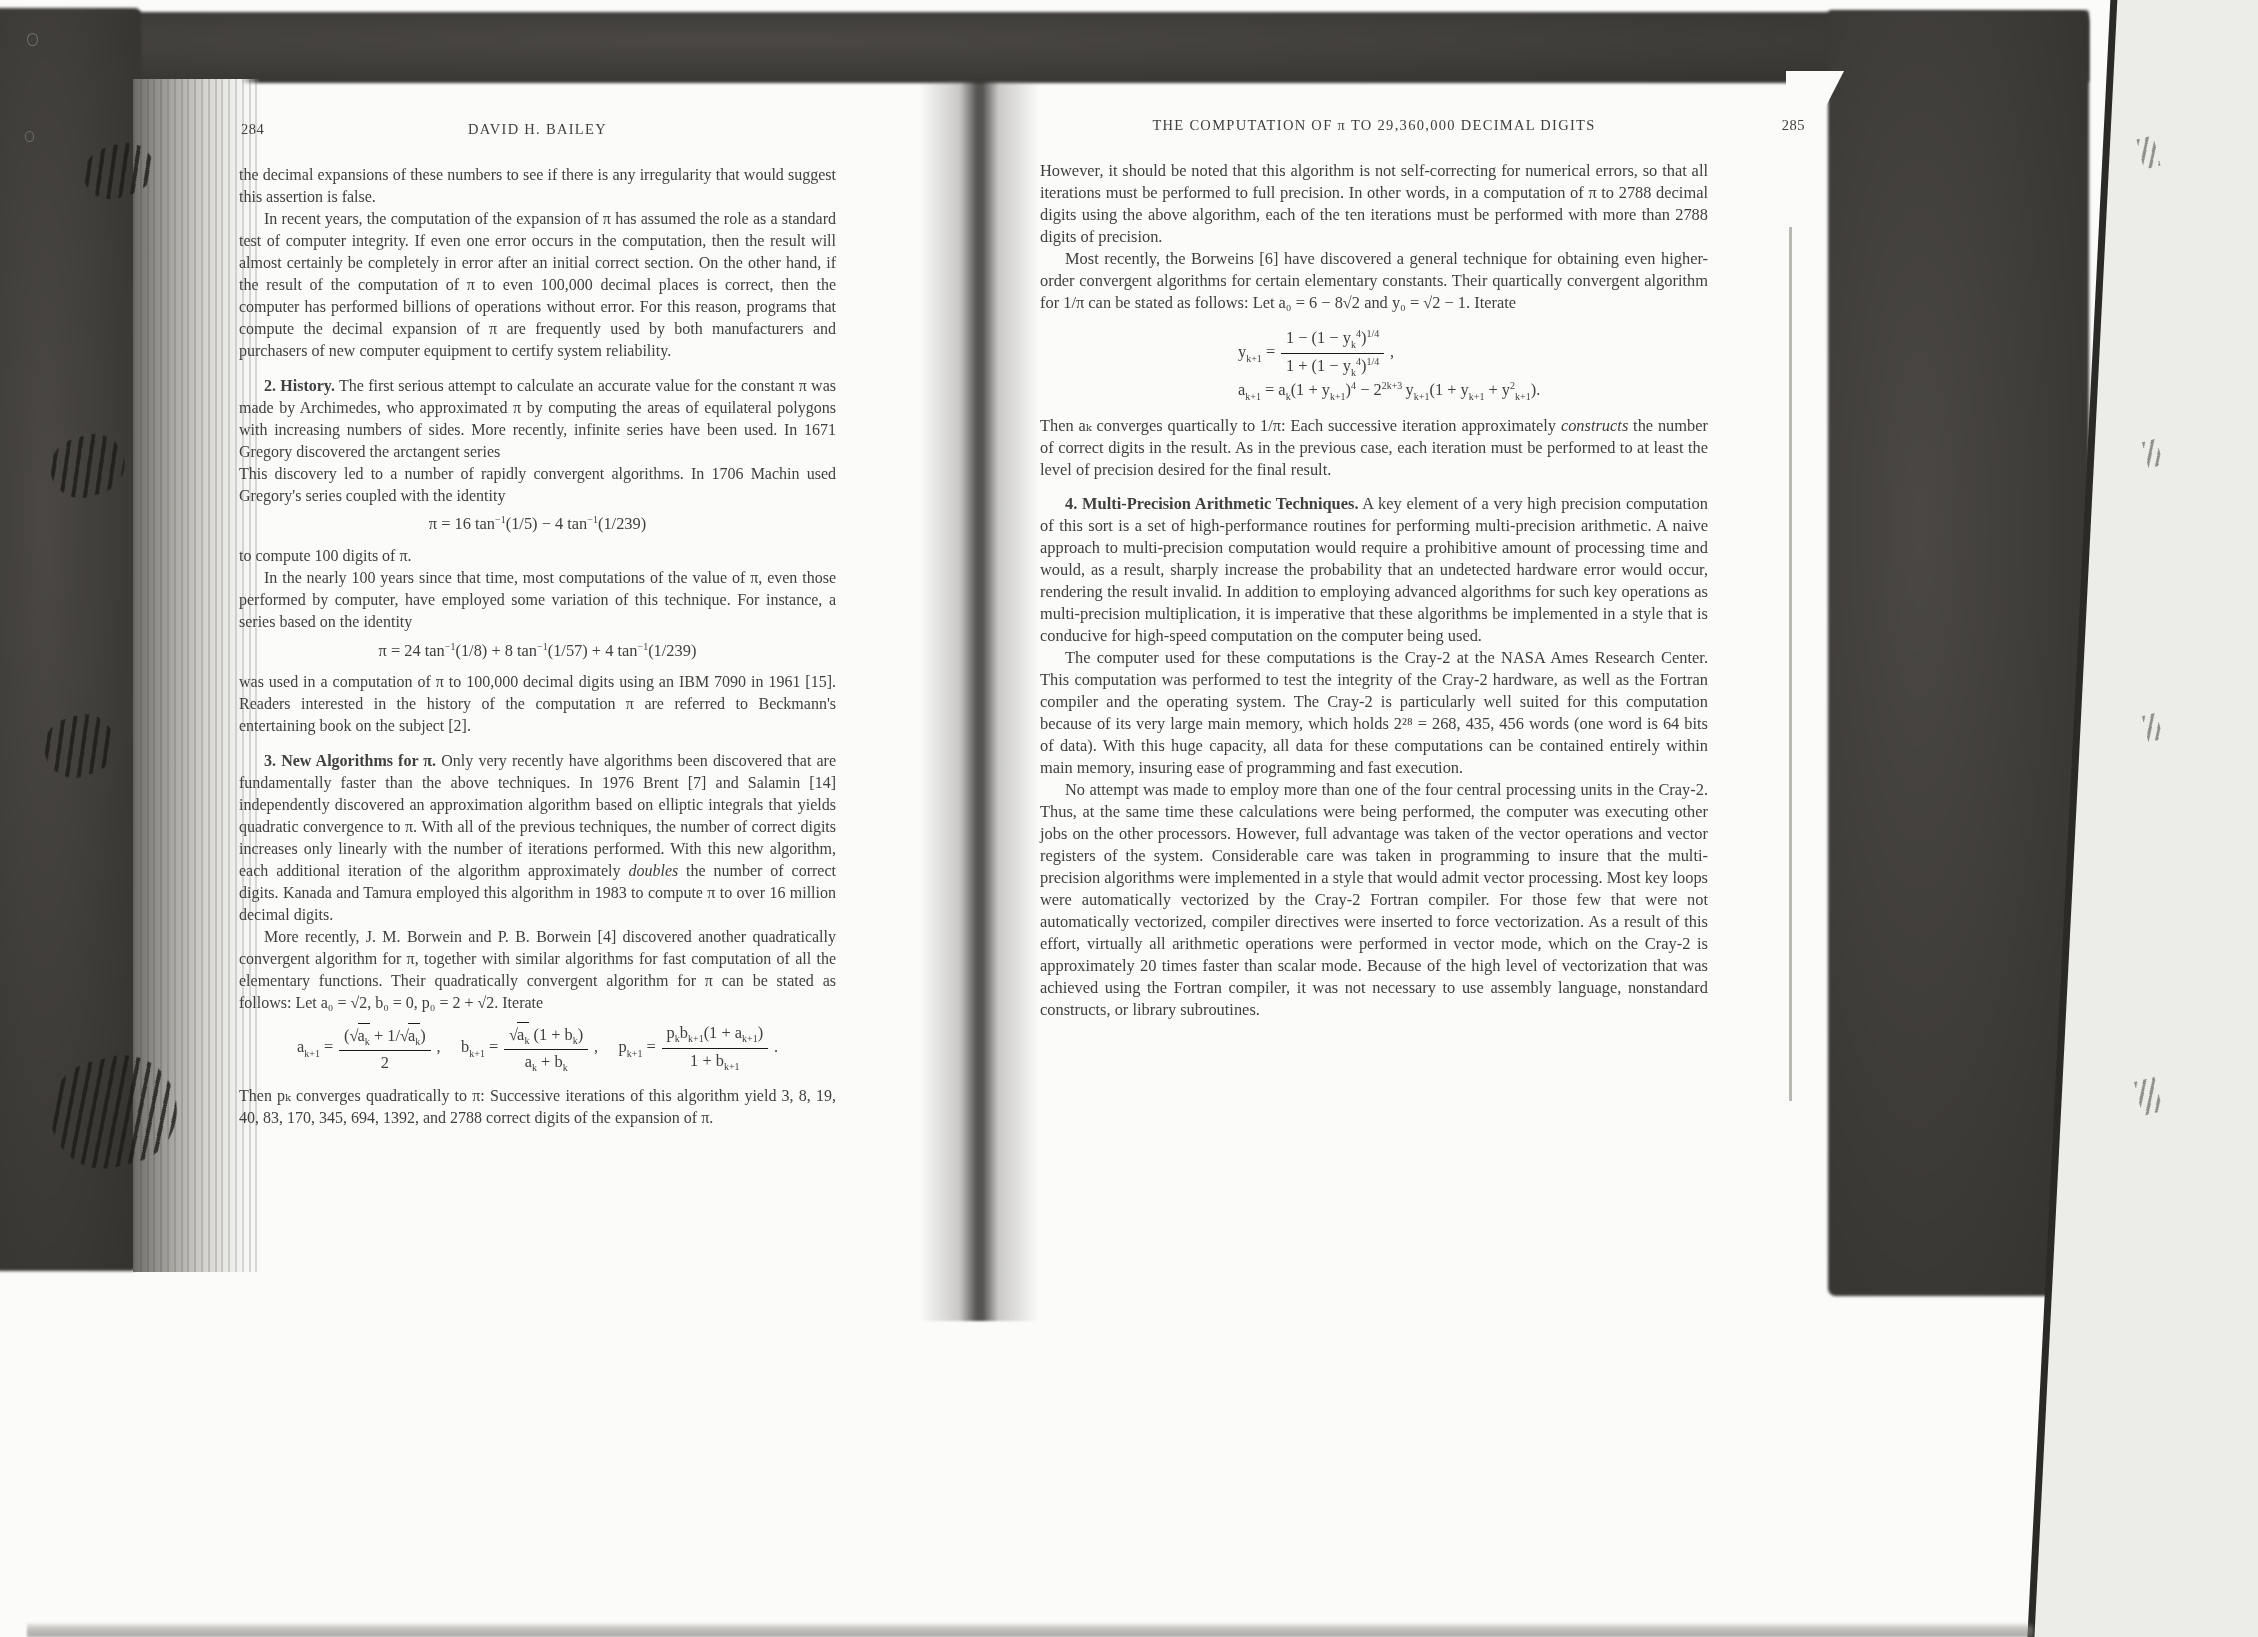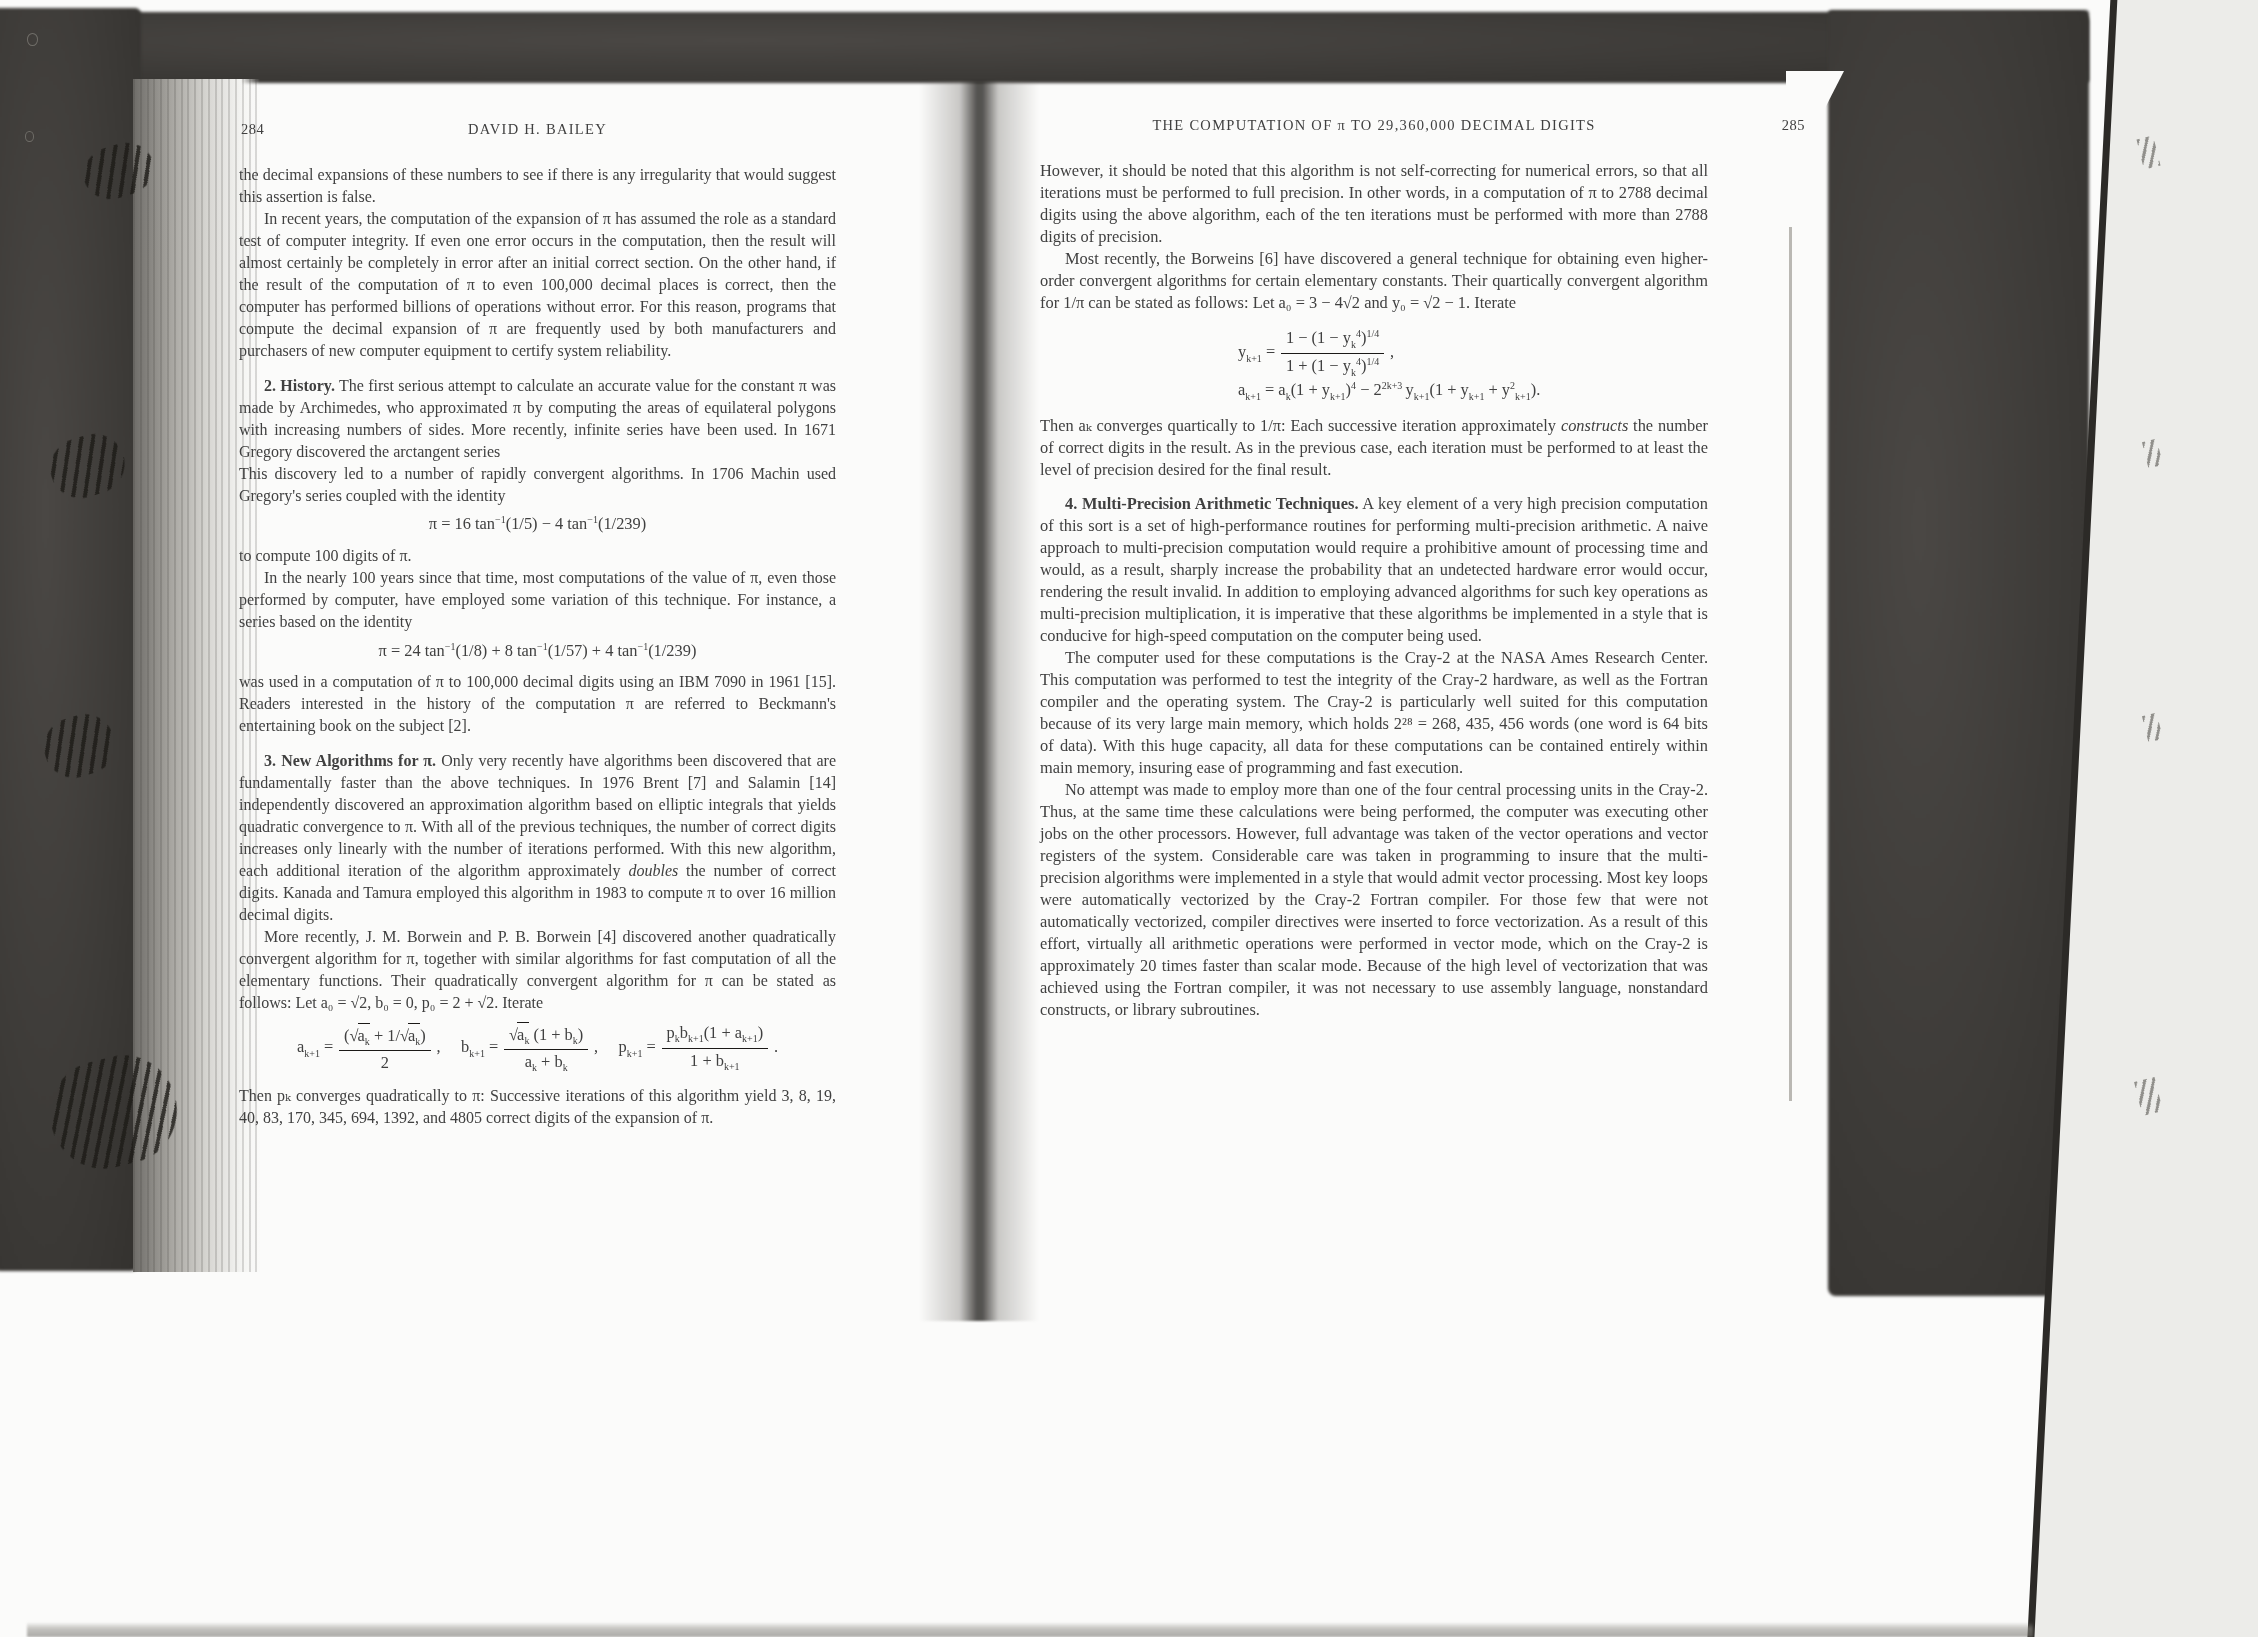--- a/index.html
+++ b/index.html
@@ -116,30 +116,30 @@
     <p class="para ind sect"><b class="lead">2. History.</b><span> The first serious attempt to calculate an accurate value for the constant π was made by Archimedes, who approximated π by computing the areas of equilateral polygons with increasing numbers of sides. More recently, infinite series have been used. In 1671 Gregory discovered the arctangent series</span></p>
     <p class="para">This discovery led to a number of rapidly convergent algorithms. In 1706 Machin used Gregory's series coupled with the identity</p>
     <div class="formula">π = 16 tan<sup>−1</sup>(1/5) − 4 tan<sup>−1</sup>(1/239)</div>
     <p class="para">to compute 100 digits of π.</p>
     <p class="para ind">In the nearly 100 years since that time, most computations of the value of π, even those performed by computer, have employed some variation of this technique. For instance, a series based on the identity</p>
     <div class="formula">π = 24 tan<sup>−1</sup>(1/8) + 8 tan<sup>−1</sup>(1/57) + 4 tan<sup>−1</sup>(1/239)</div>
     <p class="para">was used in a computation of π to 100,000 decimal digits using an IBM 7090 in 1961 [15]. Readers interested in the history of the computation π are referred to Beckmann's entertaining book on the subject [2].</p>
     <p class="para ind sect"><b class="lead">3. New Algorithms for π.</b><span> Only very recently have algorithms been discovered that are fundamentally faster than the above techniques. In 1976 Brent [7] and Salamin [14] independently discovered an approximation algorithm based on elliptic integrals that yields quadratic convergence to π. With all of the previous techniques, the number of correct digits increases only linearly with the number of iterations performed. With this new algorithm, each additional iteration of the algorithm approximately </span><i>doubles</i><span> the number of correct digits. Kanada and Tamura employed this algorithm in 1983 to compute π to over 16 million decimal digits.</span></p>
     <p class="para ind">More recently, J. M. Borwein and P. B. Borwein [4] discovered another quadratically convergent algorithm for π, together with similar algorithms for fast computation of all the elementary functions. Their quadratically convergent algorithm for π can be stated as follows: Let a₀ = √2, b₀ = 0, p₀ = 2 + √2. Iterate</p>
     <div class="formula">a<sub>k+1</sub> = <span class="frac"><span class="num">(<span class="rad">√</span><span class="ovl">a<sub>k</sub></span> + 1/<span class="rad">√</span><span class="ovl">a<sub>k</sub></span>)</span><span class="den">2</span></span> ,   b<sub>k+1</sub> = <span class="frac"><span class="num"><span class="rad">√</span><span class="ovl">a<sub>k</sub></span> (1 + b<sub>k</sub>)</span><span class="den">a<sub>k</sub> + b<sub>k</sub></span></span> ,   p<sub>k+1</sub> = <span class="frac"><span class="num">p<sub>k</sub>b<sub>k+1</sub>(1 + a<sub>k+1</sub>)</span><span class="den">1 + b<sub>k+1</sub></span></span> .</div>
-    <p class="para">Then pₖ converges quadratically to π: Successive iterations of this algorithm yield 3, 8, 19, 40, 83, 170, 345, 694, 1392, and 4805 correct digits of the expansion of π.</p>
+    <p class="para">Then pₖ converges quadratically to π: Successive iterations of this algorithm yield 3, 8, 19, 40, 83, 170, 345, 694, 1392, and 2788 correct digits of the expansion of π.</p>
   </div>
 
   <div class="page page-r">
     <div class="phead">
       <span>THE COMPUTATION OF π TO 29,360,000 DECIMAL DIGITS</span>
       <span class="folio-r">285</span>
     </div>
     <p class="para">However, it should be noted that this algorithm is not self-correcting for numerical errors, so that all iterations must be performed to full precision. In other words, in a computation of π to 2788 decimal digits using the above algorithm, each of the ten iterations must be performed with more than 2788 digits of precision.</p>
-    <p class="para ind">Most recently, the Borweins [6] have discovered a general technique for obtaining even higher-order convergent algorithms for certain elementary constants. Their quartically convergent algorithm for 1/π can be stated as follows: Let a₀ = 3 − 4√2 and y₀ = √2 − 1. Iterate</p>
+    <p class="para ind">Most recently, the Borweins [6] have discovered a general technique for obtaining even higher-order convergent algorithms for certain elementary constants. Their quartically convergent algorithm for 1/π can be stated as follows: Let a₀ = 6 − 8√2 and y₀ = √2 − 1. Iterate</p>
     <div class="formula formula-left">
       <span class="fline">y<sub>k+1</sub> = <span class="frac"><span class="num">1 − (1 − y<sub>k</sub><sup>4</sup>)<sup>1/4</sup></span><span class="den">1 + (1 − y<sub>k</sub><sup>4</sup>)<sup>1/4</sup></span></span> ,</span>
       <span class="fline">a<sub>k+1</sub> = a<sub>k</sub>(1 + y<sub>k+1</sub>)<sup>4</sup> − 2<sup>2k+3</sup> y<sub>k+1</sub>(1 + y<sub>k+1</sub> + y<sup>2</sup><sub>k+1</sub>).</span>
     </div>
     <p class="para"><span>Then aₖ converges quartically to 1/π: Each successive iteration approximately </span><i>constructs</i><span> the number of correct digits in the result. As in the previous case, each iteration must be performed to at least the level of precision desired for the final result.</span></p>
     <p class="para ind sect"><b class="lead">4. Multi-Precision Arithmetic Techniques.</b><span> A key element of a very high precision computation of this sort is a set of high-performance routines for performing multi-precision arithmetic. A naive approach to multi-precision computation would require a prohibitive amount of processing time and would, as a result, sharply increase the probability that an undetected hardware error would occur, rendering the result invalid. In addition to employing advanced algorithms for such key operations as multi-precision multiplication, it is imperative that these algorithms be implemented in a style that is conducive for high-speed computation on the computer being used.</span></p>
     <p class="para ind">The computer used for these computations is the Cray-2 at the NASA Ames Research Center. This computation was performed to test the integrity of the Cray-2 hardware, as well as the Fortran compiler and the operating system. The Cray-2 is particularly well suited for this computation because of its very large main memory, which holds 2²⁸ = 268, 435, 456 words (one word is 64 bits of data). With this huge capacity, all data for these computations can be contained entirely within main memory, insuring ease of programming and fast execution.</p>
     <p class="para ind">No attempt was made to employ more than one of the four central processing units in the Cray-2. Thus, at the same time these calculations were being performed, the computer was executing other jobs on the other processors. However, full advantage was taken of the vector operations and vector registers of the system. Considerable care was taken in programming to insure that the multi-precision algorithms were implemented in a style that would admit vector processing. Most key loops were automatically vectorized by the Cray-2 Fortran compiler. For those few that were not automatically vectorized, compiler directives were inserted to force vectorization. As a result of this effort, virtually all arithmetic operations were performed in vector mode, which on the Cray-2 is approximately 20 times faster than scalar mode. Because of the high level of vectorization that was achieved using the Fortran compiler, it was not necessary to use assembly language, nonstandard constructs, or library subroutines.</p>
   </div>
 

